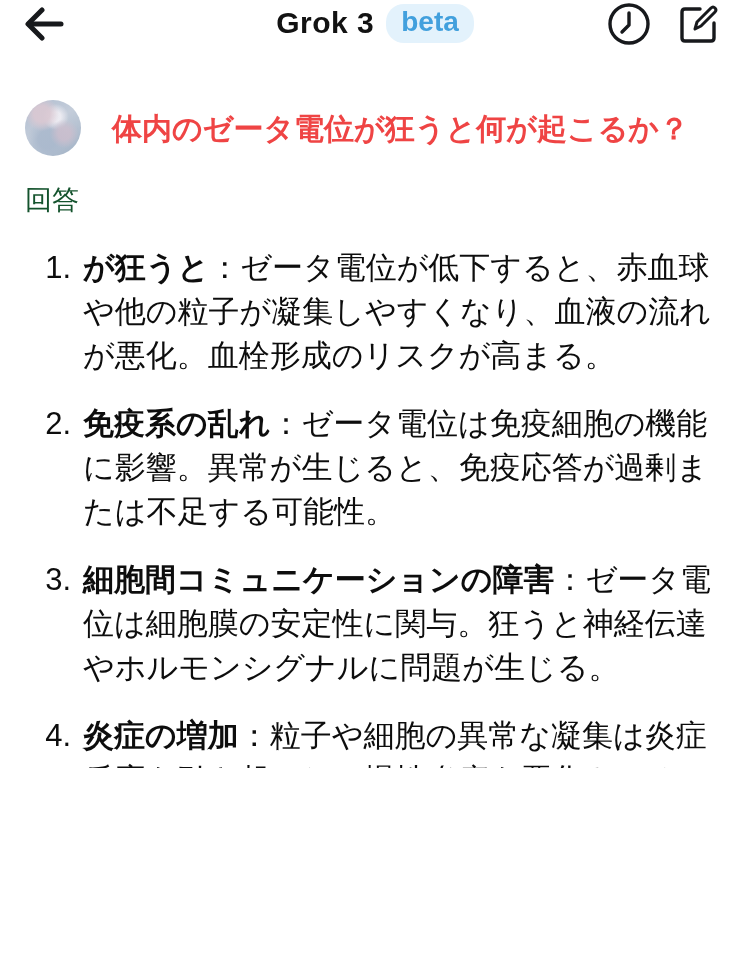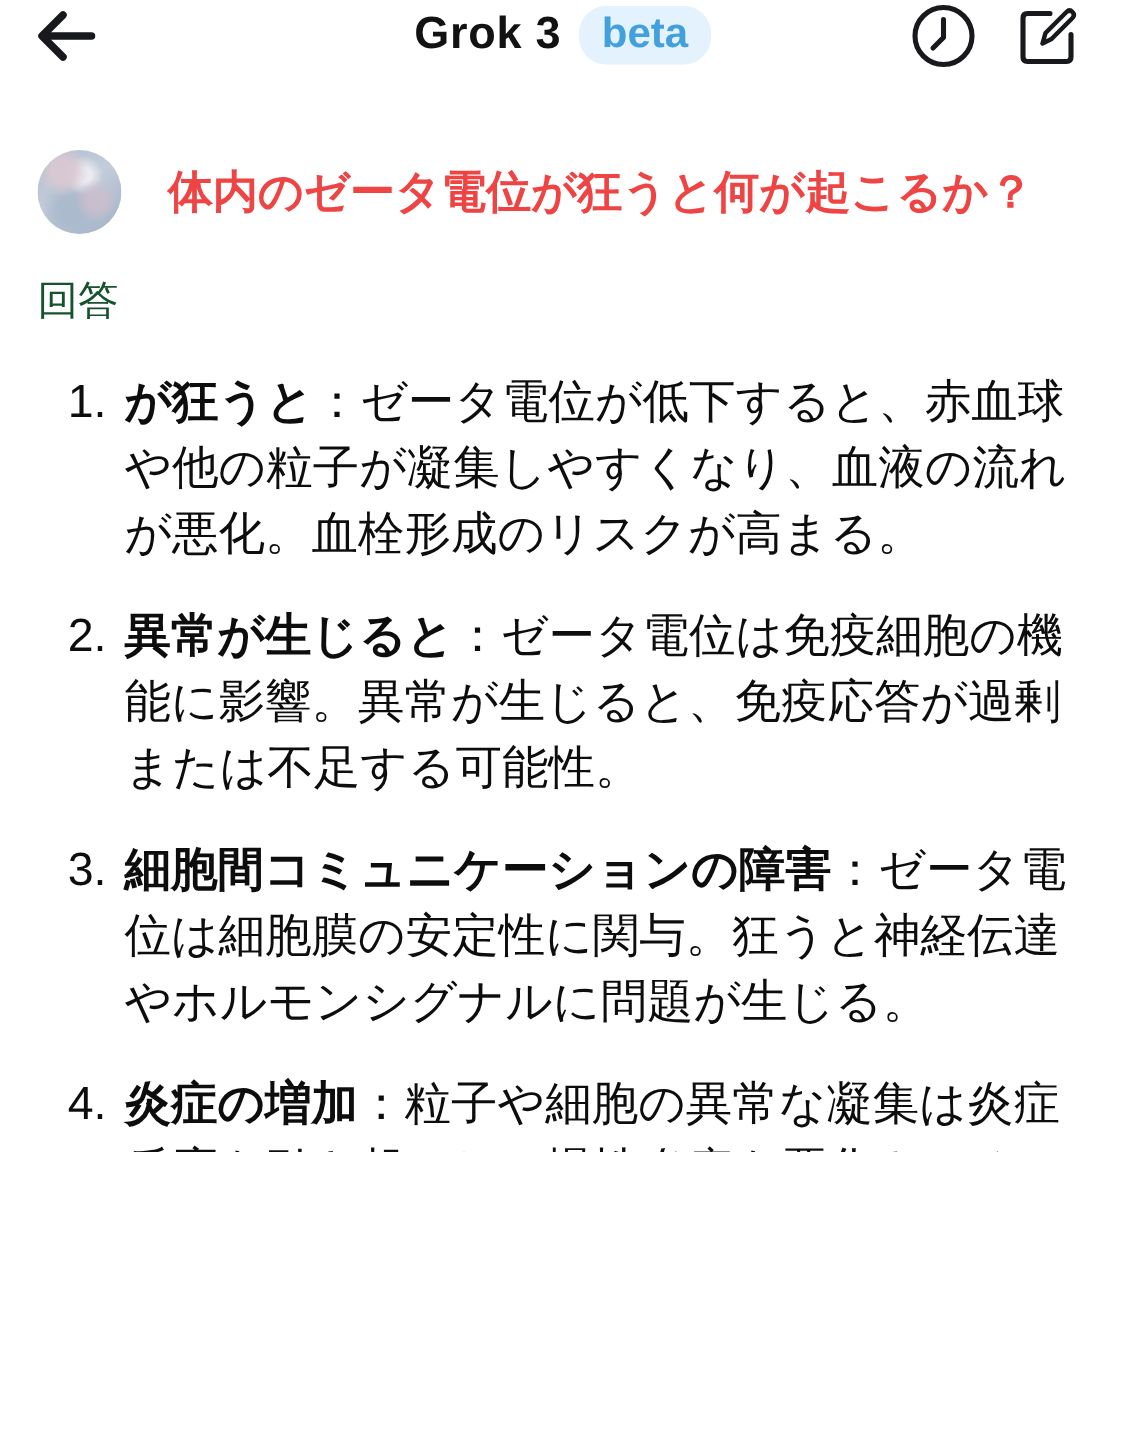--- a/index.html
+++ b/index.html
@@ -203,21 +203,21 @@
     <div class="answer-label">回答</div>
 
 
     <ol class="answer-list">
       <li>
         <span class="item-number">1.</span>
         <span class="item-text"><b class="item-term">が狂うと</b><span>：</span><span>ゼータ電位が低下すると、赤血球や他の粒子が凝集しやすくなり、血液の流れが悪化。血栓形成のリスクが高まる。</span></span>
       </li>
       <li>
         <span class="item-number">2.</span>
-        <span class="item-text"><b class="item-term">異常が生じると</b><span>：</span><span>ゼータ電位は免疫細胞の機能に影響。異常が生じると、免疫応答が過剰または不足する可能性。</span></span>
+        <span class="item-text"><b class="item-term">免疫系の乱れ</b><span>：</span><span>ゼータ電位は免疫細胞の機能に影響。異常が生じると、免疫応答が過剰または不足する可能性。</span></span>
       </li>
       <li>
         <span class="item-number">3.</span>
         <span class="item-text"><b class="item-term">細胞間コミュニケーションの障害</b><span>：</span><span>ゼータ電位は細胞膜の安定性に関与。狂うと神経伝達やホルモンシグナルに問題が生じる。</span></span>
       </li>
       <li>
         <span class="item-number">4.</span>
         <span class="item-text"><b class="item-term">炎症の増加</b><span>：</span><span>粒子や細胞の異常な凝集は炎症反応を引き起こし、慢性炎症を悪化させる。</span></span>
       </li>
     </ol>

